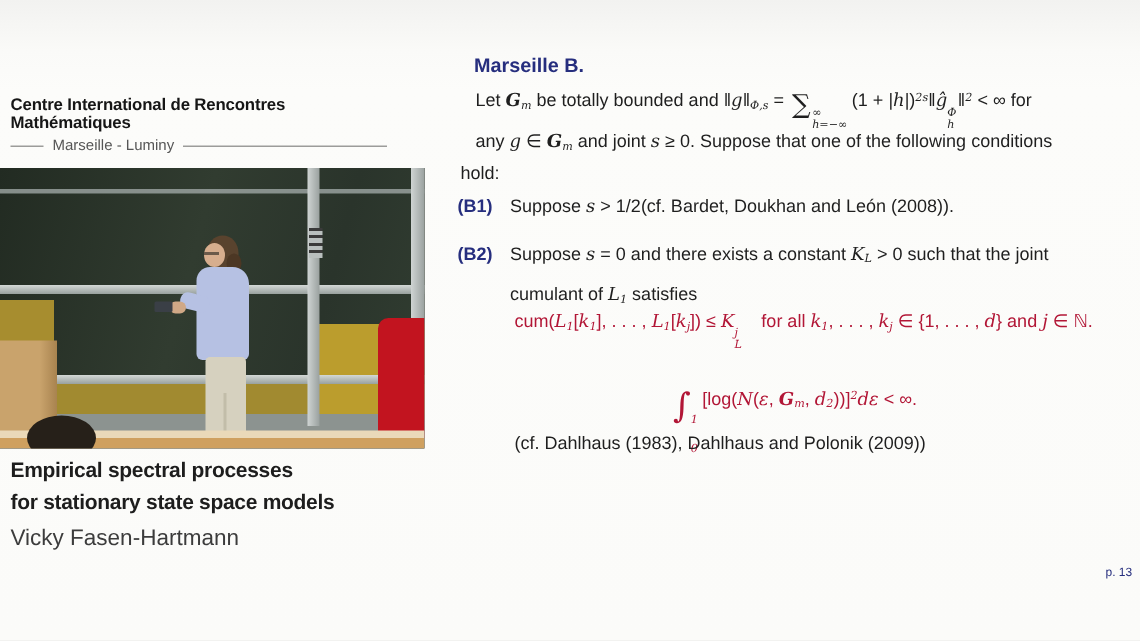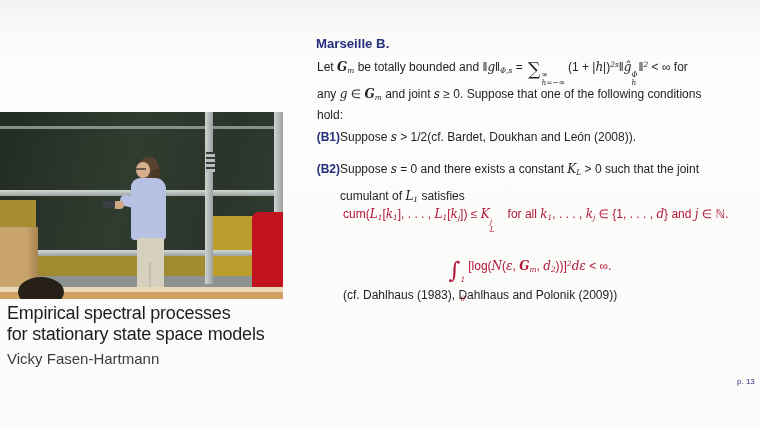--- a/index.html
+++ b/index.html
@@ -48,41 +48,41 @@
   .v-glasses{left:136px;top:56px;width:10px;height:2px;background:#6b5a4a;}
   .v-shirt{left:131px;top:66px;width:35px;height:62px;border-radius:9px 11px 4px 4px;background:#b6c1e3;}
   .v-arm{left:120px;top:84px;width:20px;height:11px;border-radius:5px;background:#b6c1e3;transform:rotate(14deg);}
   .v-hand{left:113px;top:89px;width:11px;height:8px;border-radius:4px;background:#d0a886;}
   .v-clicker{left:103px;top:89px;width:12px;height:7px;background:#3a3f46;border-radius:1px;}
   .v-pants{left:137px;top:126px;width:27px;height:58px;background:#d6d1bf;border-radius:3px 3px 2px 2px;}
   .v-legline{left:149px;top:150px;width:2px;height:34px;background:#c2bda9;}
 
   
   .talk{position:absolute;left:7px;top:303px;width:275px;}
-  .talk-title{font-size:18px;font-weight:normal;color:#1d1d1d;line-height:21px;letter-spacing:-0.2px;}
+  .talk-title{font-size:14px;font-weight:bold;color:#1d1d1d;line-height:21px;letter-spacing:-0.2px;}
   .talk-speaker{font-size:15px;color:#3c3c3c;margin-top:5px;}
   .cirm-logo{position:absolute;left:10px;top:391px;width:62px;height:28px;}
   .slash{position:absolute;top:0;width:5px;height:25px;transform:skewX(-28deg);}
   .s1{left:22px;background:rgba(214,72,82,.85);}
   .s2{left:30px;background:rgba(200,45,58,.8);}
   .s3{left:38px;background:rgba(214,72,82,.7);}
   .cirm-text{position:absolute;left:0;top:8px;font-family:"Liberation Serif",serif;font-weight:bold;
     font-size:13px;letter-spacing:3.5px;color:#283070;}
 
   
   .slide{position:absolute;left:300px;top:0;width:460px;height:400px;color:var(--ink);}
   .slide-head{position:absolute;left:16px;top:36px;margin:0;font-size:13.2px;font-weight:bold;color:var(--blue);}
   .ln{position:absolute;margin:0;font-size:12px;line-height:20px;white-space:nowrap;}
   .l1{left:17px;top:55px;}
   .l2{left:17px;top:84px;}
-  .l3{left:17px;top:105px;}
+  .l3{left:7px;top:105px;}
   .item{position:absolute;display:flex;font-size:12px;line-height:20px;}
   .b1{left:5px;top:127px;}
   .b2{left:5px;top:159px;}
-  .blabel{width:35px;font-weight:bold;color:var(--blue);flex:none;text-align:right;}
+  .blabel{width:35px;font-weight:bold;color:var(--blue);flex:none;}
   .bbody{white-space:nowrap;}
   .b2 .ln{position:static;display:block;}
   .b2 .ln + .ln{margin-top:3px;}
   .red{color:var(--red);}
   .cum{left:43px;top:204px;}
   .furth{left:43px;top:229px;}
   .integral{left:0;top:247px;width:460px;text-align:center;line-height:34px;}
   .ref{left:43px;top:285px;}
   .pageno{position:absolute;left:437px;top:377px;font-size:8px;color:var(--blue);}
 
@@ -101,20 +101,28 @@
   .int{font-size:1.9em;vertical-align:-0.35em;font-family:"DejaVu Serif",serif;font-style:normal;}
   .intlim{height:26px;justify-content:space-between;vertical-align:-1.05em;margin-right:3px;}
   .gap{}
   .gap2{margin-left:12px;}
 </style>
 </head>
 <body>
 
 <div class="stage">
 
+  <header class="org">
+    <div class="org-title">Centre International de Rencontres Mathématiques</div>
+    <div class="org-sub">
+      <span class="rule rule-l"></span>
+      <span class="org-sub-text">Marseille - Luminy</span>
+      <span class="rule rule-r"></span>
+    </div>
+  </header>
 
   <div class="video">
     <div class="abs v-green"></div>
     <div class="abs v-rail-thin"></div>
     <div class="abs v-rail1"></div>
     <div class="abs v-yellow-left"></div>
     <div class="abs v-yellow-mid"></div>
     <div class="abs v-yellow-right"></div>
     <div class="abs v-rail2"></div>
     <div class="abs v-floor"></div>

